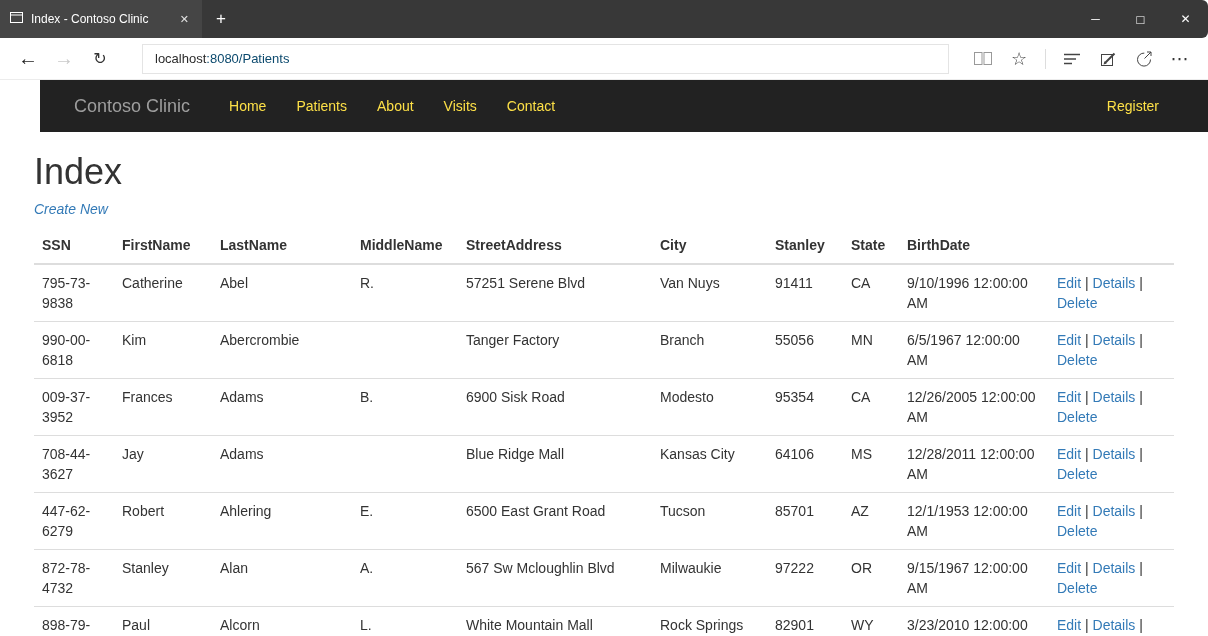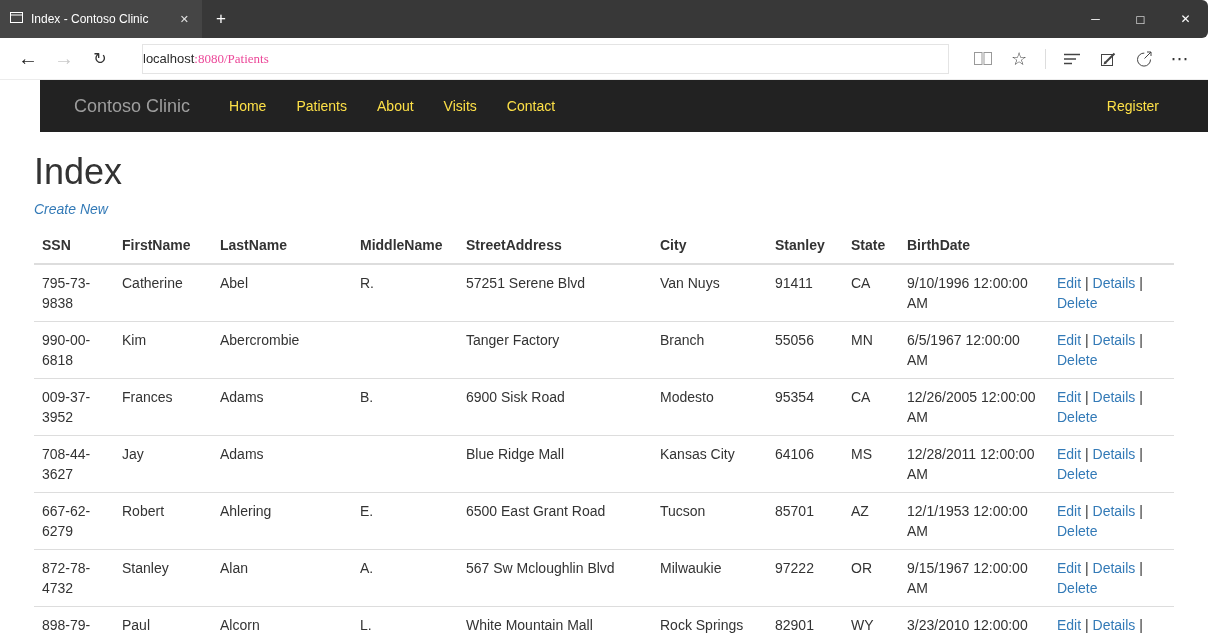--- a/index.html
+++ b/index.html
@@ -17,23 +17,23 @@
   .newtab { width: 38px; display: flex; align-items: center; justify-content: center; color: #fff; font-size: 17px; font-weight: 300; }
   .wincontrols { margin-left: auto; display: flex; }
   .winbtn { width: 45px; display: flex; align-items: center; justify-content: center; color: #fff; font-size: 12px; }
   .winbtn.max { font-size: 13px; }
 
   .toolbar { height: 42px; background: #fff; border-bottom: 1px solid #ececec; display: flex; align-items: center; padding: 0 10px; }
   .toolbtn { width: 36px; height: 34px; display: flex; align-items: center; justify-content: center; }
   .back { font-size: 20px; color: #1b1b1b; }
   .forward { font-size: 20px; color: #c9c9c9; }
   .refresh { font-size: 16px; color: #333; }
-  .addressbar { flex: 1; height: 30px; border: 1px solid #e4e4e4; margin: 0 16px 0 24px; display: flex; align-items: center; padding: 0 0; font-size: 13px; background: #fff; }
+  .addressbar { flex: 1; height: 30px; border: 1px solid #e4e4e4; margin: 0 16px 0 24px; display: flex; align-items: center; padding: 0 12px; font-size: 13px; background: #fff; }
   .host { color: #2b2b2b; }
-  .path { color: #ec4899; font-family: Liberation Serif, serif; }
+  .path { color: #0c4a6e; }
   .tool-right { display: flex; align-items: center; }
   .star { font-size: 18px; color: #444; }
   .divider { width: 1px; height: 20px; background: #ddd; margin: 0 8px; }
   .more { font-size: 18px; color: #333; letter-spacing: 1px; }
 
   
   .navbar { height: 52px; background: #222; display: flex; align-items: center; padding: 0 34px; margin-left: 40px; }
   .brand { color: #9d9d9d; font-size: 18px; margin-right: 24px; text-decoration: none; white-space: nowrap; }
   .nav-item { color: #fde047; font-size: 14px; padding: 0 15px; text-decoration: none; line-height: 52px; white-space: nowrap; }
   .nav-right { margin-left: auto; display: flex; }
@@ -196,21 +196,21 @@
             <td>Adams</td>
             <td></td>
             <td>Blue Ridge Mall</td>
             <td>Kansas City</td>
             <td>64106</td>
             <td>MS</td>
             <td>12/28/2011 12:00:00 AM</td>
             <td><a href="#">Edit</a> | <a href="#">Details</a> | <a href="#">Delete</a></td>
           </tr>
           <tr>
-            <td>667-62-6279</td>
+            <td>447-62-6279</td>
             <td>Robert</td>
             <td>Ahlering</td>
             <td>E.</td>
             <td>6500 East Grant Road</td>
             <td>Tucson</td>
             <td>85701</td>
             <td>AZ</td>
             <td>12/1/1953 12:00:00 AM</td>
             <td><a href="#">Edit</a> | <a href="#">Details</a> | <a href="#">Delete</a></td>
           </tr>

